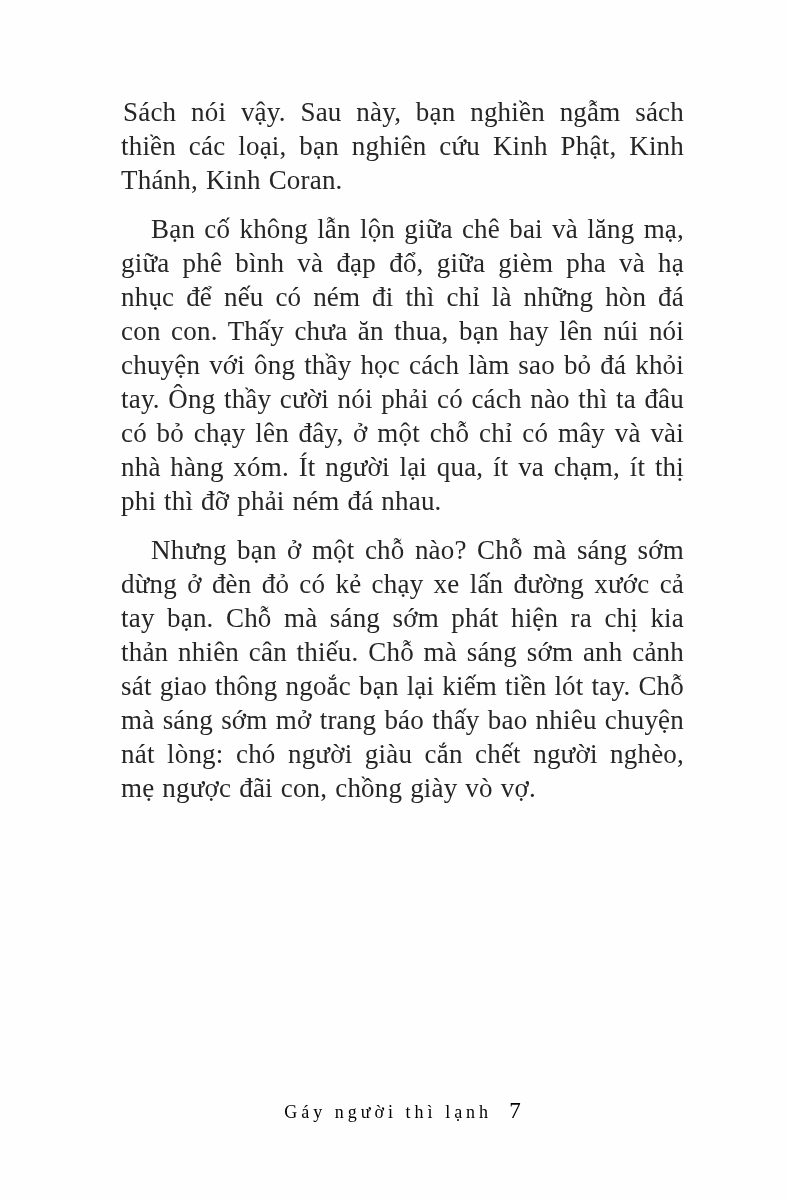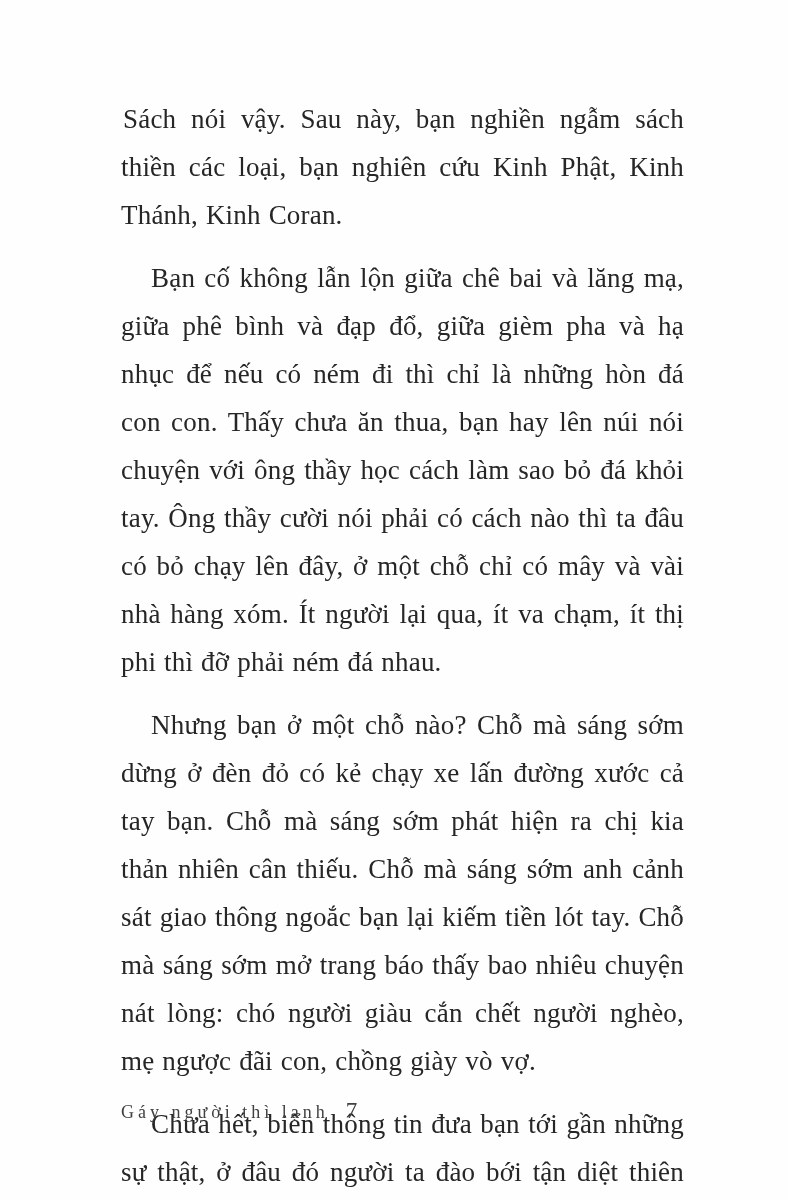--- a/index.html
+++ b/index.html
@@ -18,57 +18,56 @@
   }
   .text-block {
     position: absolute;
     left: 121px;
     top: 95px;
     width: 563px;
   }
   .para {
     margin: 0 0 15px 0;
     font-size: 27px;
-    line-height: 48px;
+    line-height: 34px;
     text-align: justify;
     text-indent: 30px;
     letter-spacing: 0.2px;
     word-spacing: 1px;
   }
   .para.first {
     text-indent: 2px;
   }
   .page-footer {
     position: absolute;
     left: 121px;
     top: 1098px;
     width: 563px;
     display: flex;
-    justify-content: flex-start;
+    justify-content: center;
     align-items: baseline;
-    color: #404040;
+    color: #000000;
   }
   .running-title {
     font-size: 18px;
     letter-spacing: 4px;
   }
   .page-number {
     font-size: 23px;
     margin-left: 17px;
     letter-spacing: 0;
   }
 </style>
 </head>
 <body>
 
 <div class="book-page">
   <main class="text-block">
     <p class="para first">Sách nói vậy. Sau này, bạn nghiền ngẫm sách thiền các loại, bạn nghiên cứu Kinh Phật, Kinh Thánh, Kinh Coran.</p>
     <p class="para">Bạn cố không lẫn lộn giữa chê bai và lăng mạ, giữa phê bình và đạp đổ, giữa gièm pha và hạ nhục để nếu có ném đi thì chỉ là những hòn đá con con. Thấy chưa ăn thua, bạn hay lên núi nói chuyện với ông thầy học cách làm sao bỏ đá khỏi tay. Ông thầy cười nói phải có cách nào thì ta đâu có bỏ chạy lên đây, ở một chỗ chỉ có mây và vài nhà hàng xóm. Ít người lại qua, ít va chạm, ít thị phi thì đỡ phải ném đá nhau.</p>
     <p class="para">Nhưng bạn ở một chỗ nào? Chỗ mà sáng sớm dừng ở đèn đỏ có kẻ chạy xe lấn đường xước cả tay bạn. Chỗ mà sáng sớm phát hiện ra chị kia thản nhiên cân thiếu. Chỗ mà sáng sớm anh cảnh sát giao thông ngoắc bạn lại kiếm tiền lót tay. Chỗ mà sáng sớm mở trang báo thấy bao nhiêu chuyện nát lòng: chó người giàu cắn chết người nghèo, mẹ ngược đãi con, chồng giày vò vợ.</p>
-    <p class="para">Chưa hết, biển thông tin đưa bạn tới gần những sự thật, ở đâu đó người ta đào bới tận diệt thiên nhiên. Ở đâu đó có những đứa trẻ bị đẩy ra đường phơi mưa nắng kiếm tiền khi vẫn còn ẵm ngửa. Ở đâu đó có những người phụ nữ bị bán mua rẻ mạt.</p>
   </main>
 
   <footer class="page-footer">
     <span class="running-title">Gáy người thì lạnh</span>
     <span class="page-number">7</span>
   </footer>
 </div>
 
 </body></html>

